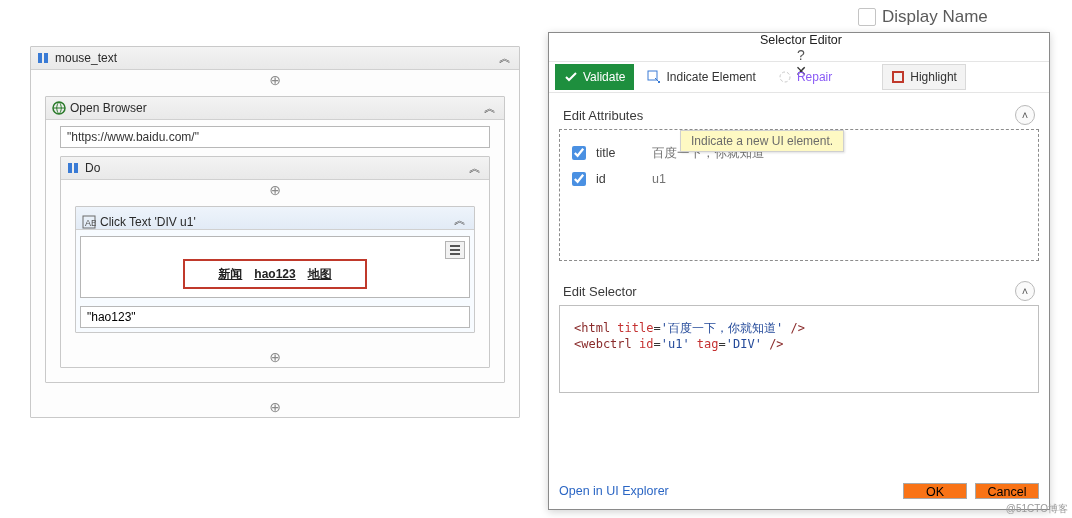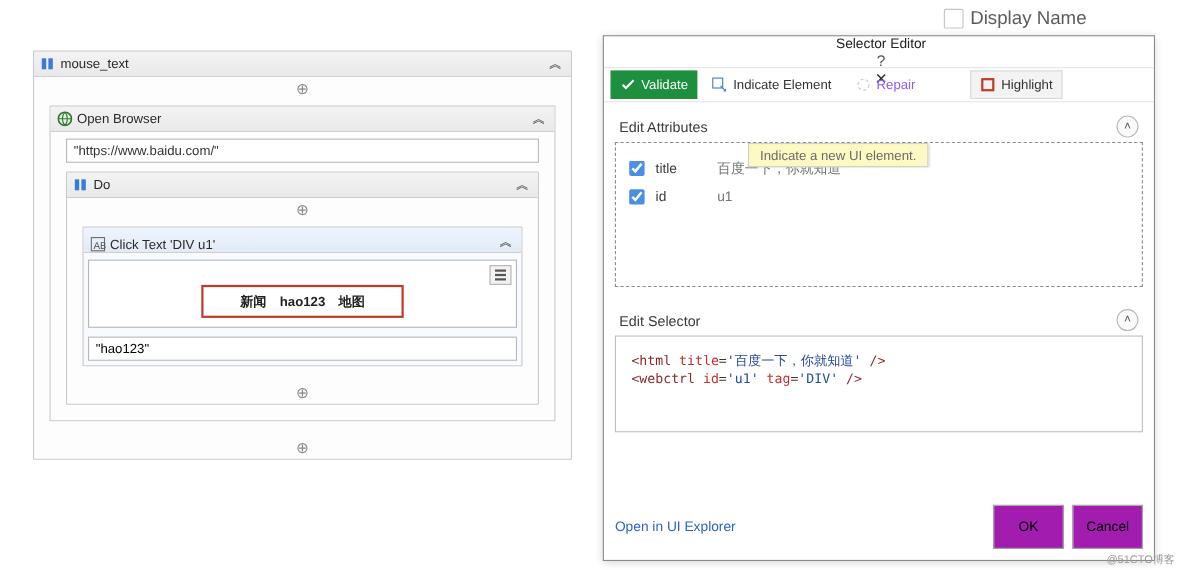--- a/index.html
+++ b/index.html
@@ -103,21 +103,21 @@
     display: flex;
     align-items: center;
     justify-content: center;
     gap: 12px;
     font-weight: bold;
     font-size: 12px;
     color: #222;
     white-space: nowrap;
     overflow: hidden;
   }
-  .target-thumb span { }
+  .target-thumb span { text-decoration: underline; }
   .keyword-input {
     display: block;
     width: calc(100% - 8px);
     margin: 8px 4px 4px 4px;
     box-sizing: border-box;
     height: 22px;
     border: 1px solid #b8b8b8;
     padding: 0 6px;
     font-size: 12px;
   }
@@ -246,23 +246,23 @@
     margin-top:auto;
     padding:6px 10px 10px 10px;
     display:flex;
     align-items:center;
   }
   .link {
     color:#2b66c4; font-size:12.5px; cursor:pointer;
     flex: 1;
   }
   .dlg-btn {
-    min-width:64px; height:40px;
+    min-width:64px; height:16px;
     border:1px solid #a9a9a9;
-    background:#a21caf;
+    background:#f97316;
     margin-left:8px;
     font-size:12.5px;
     cursor:pointer;
   }
 
   .watermark {
     position:absolute;
     right:4px;
     bottom:2px;
     font-size:10px;

